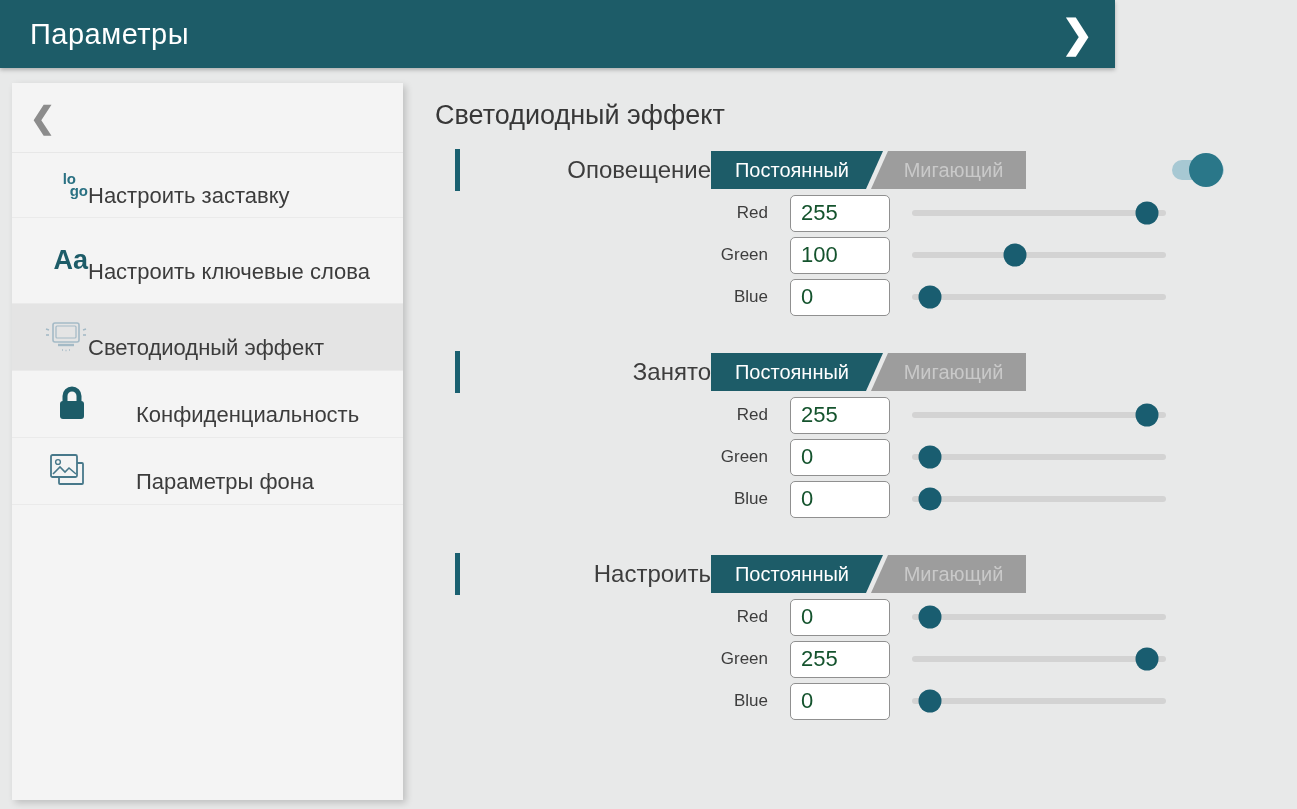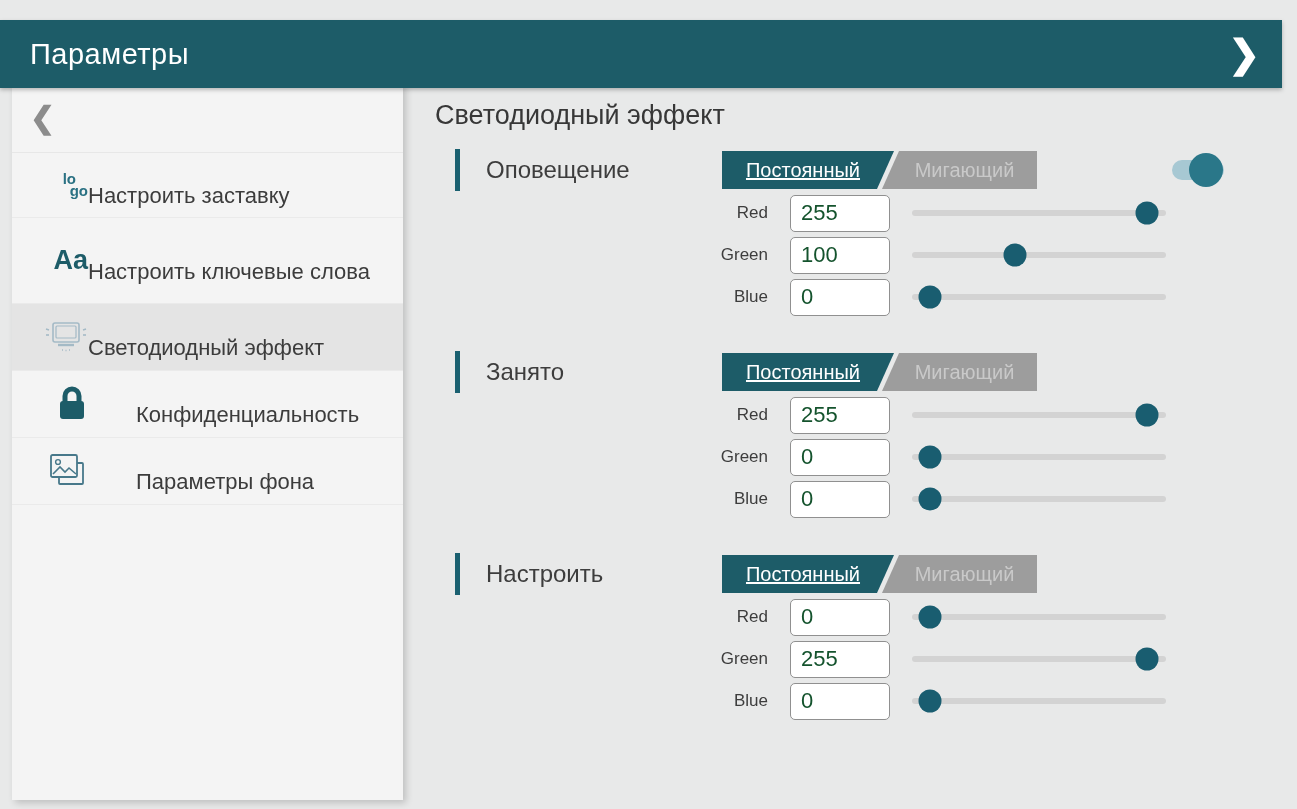--- a/index.html
+++ b/index.html
@@ -4,23 +4,23 @@
 <style>
   html,body{margin:0;padding:0;}
   body{
     width:1297px;height:809px;overflow:hidden;position:relative;
     background:#e8e9e9;
     font-family:"Liberation Sans", sans-serif;
     -webkit-font-smoothing:antialiased;
   }
   
   .appbar{
-    position:absolute;left:0;top:0;width:1282px;height:68px;
+    position:absolute;left:0;top:0;width:1115px;height:68px;
     background:#1d5c68;display:flex;align-items:center;
-    box-shadow:0 2px 4px rgba(0,0,0,.25);z-index:5;margin-top:20px;
+    box-shadow:0 2px 4px rgba(0,0,0,.25);z-index:5;
   }
   .appbar-title{color:#fff;font-size:29px;margin-left:30px;font-weight:400;letter-spacing:.5px;}
   .appbar-forward{
     margin-left:auto;margin-right:22px;color:#fff;font-size:38px;font-weight:700;
     line-height:1;cursor:pointer;user-select:none;
   }
   
   .sidebar{
     position:absolute;left:12px;top:83px;width:391px;height:717px;
     background:#f4f4f4;box-shadow:3px 3px 7px rgba(0,0,0,.18);z-index:2;
@@ -39,32 +39,31 @@
   .h65{height:64px;} .h85{height:85px;} .h67{height:66px;} .h66{height:66px;gap:48px;}
   .logo-ic{color:#2a7183;font-weight:700;font-size:15px;line-height:12px;text-align:left;}
   .logo-ic .l2{display:block;margin-left:7px;}
   .aa-ic{color:#1d5c68;font-weight:700;font-size:27px;}
   
   .main{position:absolute;left:435px;top:68px;width:862px;height:741px;}
   .main-title{font-size:27px;color:#373737;margin:32px 0 0 0;font-weight:400;height:48px;}
   .section{height:202px;}
   .sec-head{height:44px;display:flex;align-items:center;margin-left:20px;}
   .sec-bar{width:5px;height:42px;background:#1a6070;flex:0 0 5px;}
-  .sec-label{font-size:24px;color:#3d3d3d;margin-left:26px;flex:0 0 236px;}
+  .sec-label{font-size:24px;color:#3d3d3d;margin-left:15px;flex:0 0 236px;text-align:right;}
   
   .segmented{display:flex;width:315px;height:38px;flex:0 0 315px;}
   .seg{
     border:none;font-family:inherit;font-size:20px;cursor:pointer;
     display:flex;align-items:center;justify-content:center;padding:0;
   }
   .seg-on{
     width:172px;background:#1d5c68;color:#ffffff;
     clip-path:polygon(0 0,100% 0,calc(100% - 17px) 100%,0 100%);
     padding-right:10px;
-    text-decoration:underline;
   }
   .seg-off{
     width:155px;margin-left:-12px;background:#9d9d9d;color:#c9c9c9;
     clip-path:polygon(17px 0,100% 0,100% 100%,0 100%);
     padding-left:10px;
   }
   
   .switch{position:relative;width:53px;height:36px;margin-left:auto;margin-right:72px;cursor:pointer;}
   .switch .track{position:absolute;left:0;top:8px;width:52px;height:20px;border-radius:10px;background:#a7c8d3;}
   .switch .thumb{position:absolute;left:0;top:1px;width:34px;height:34px;border-radius:50%;background:#2a7789;transition:left .1s;}

